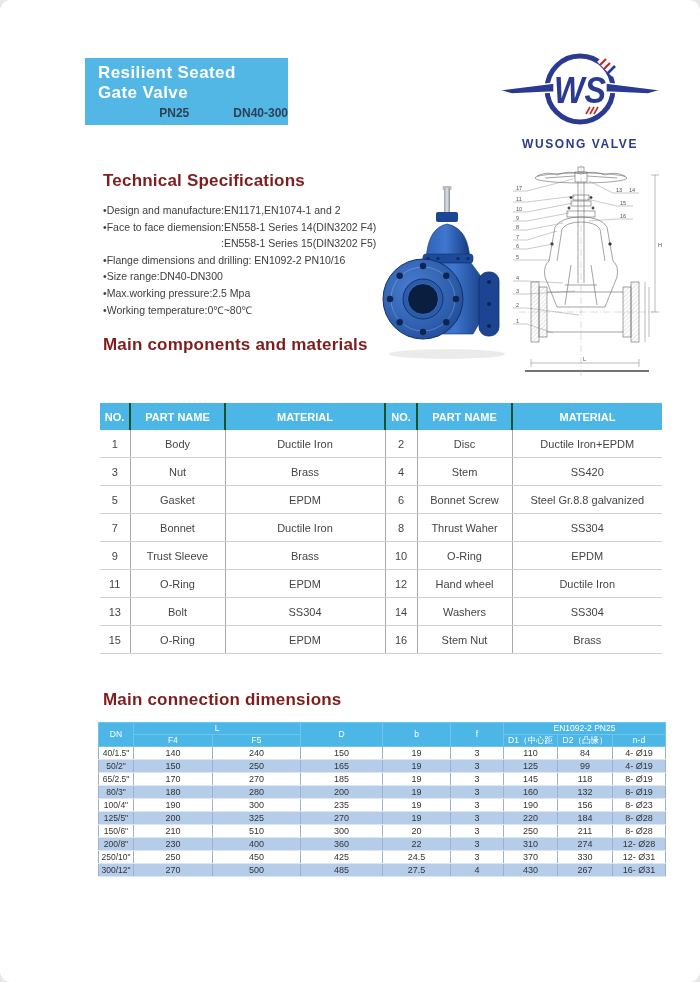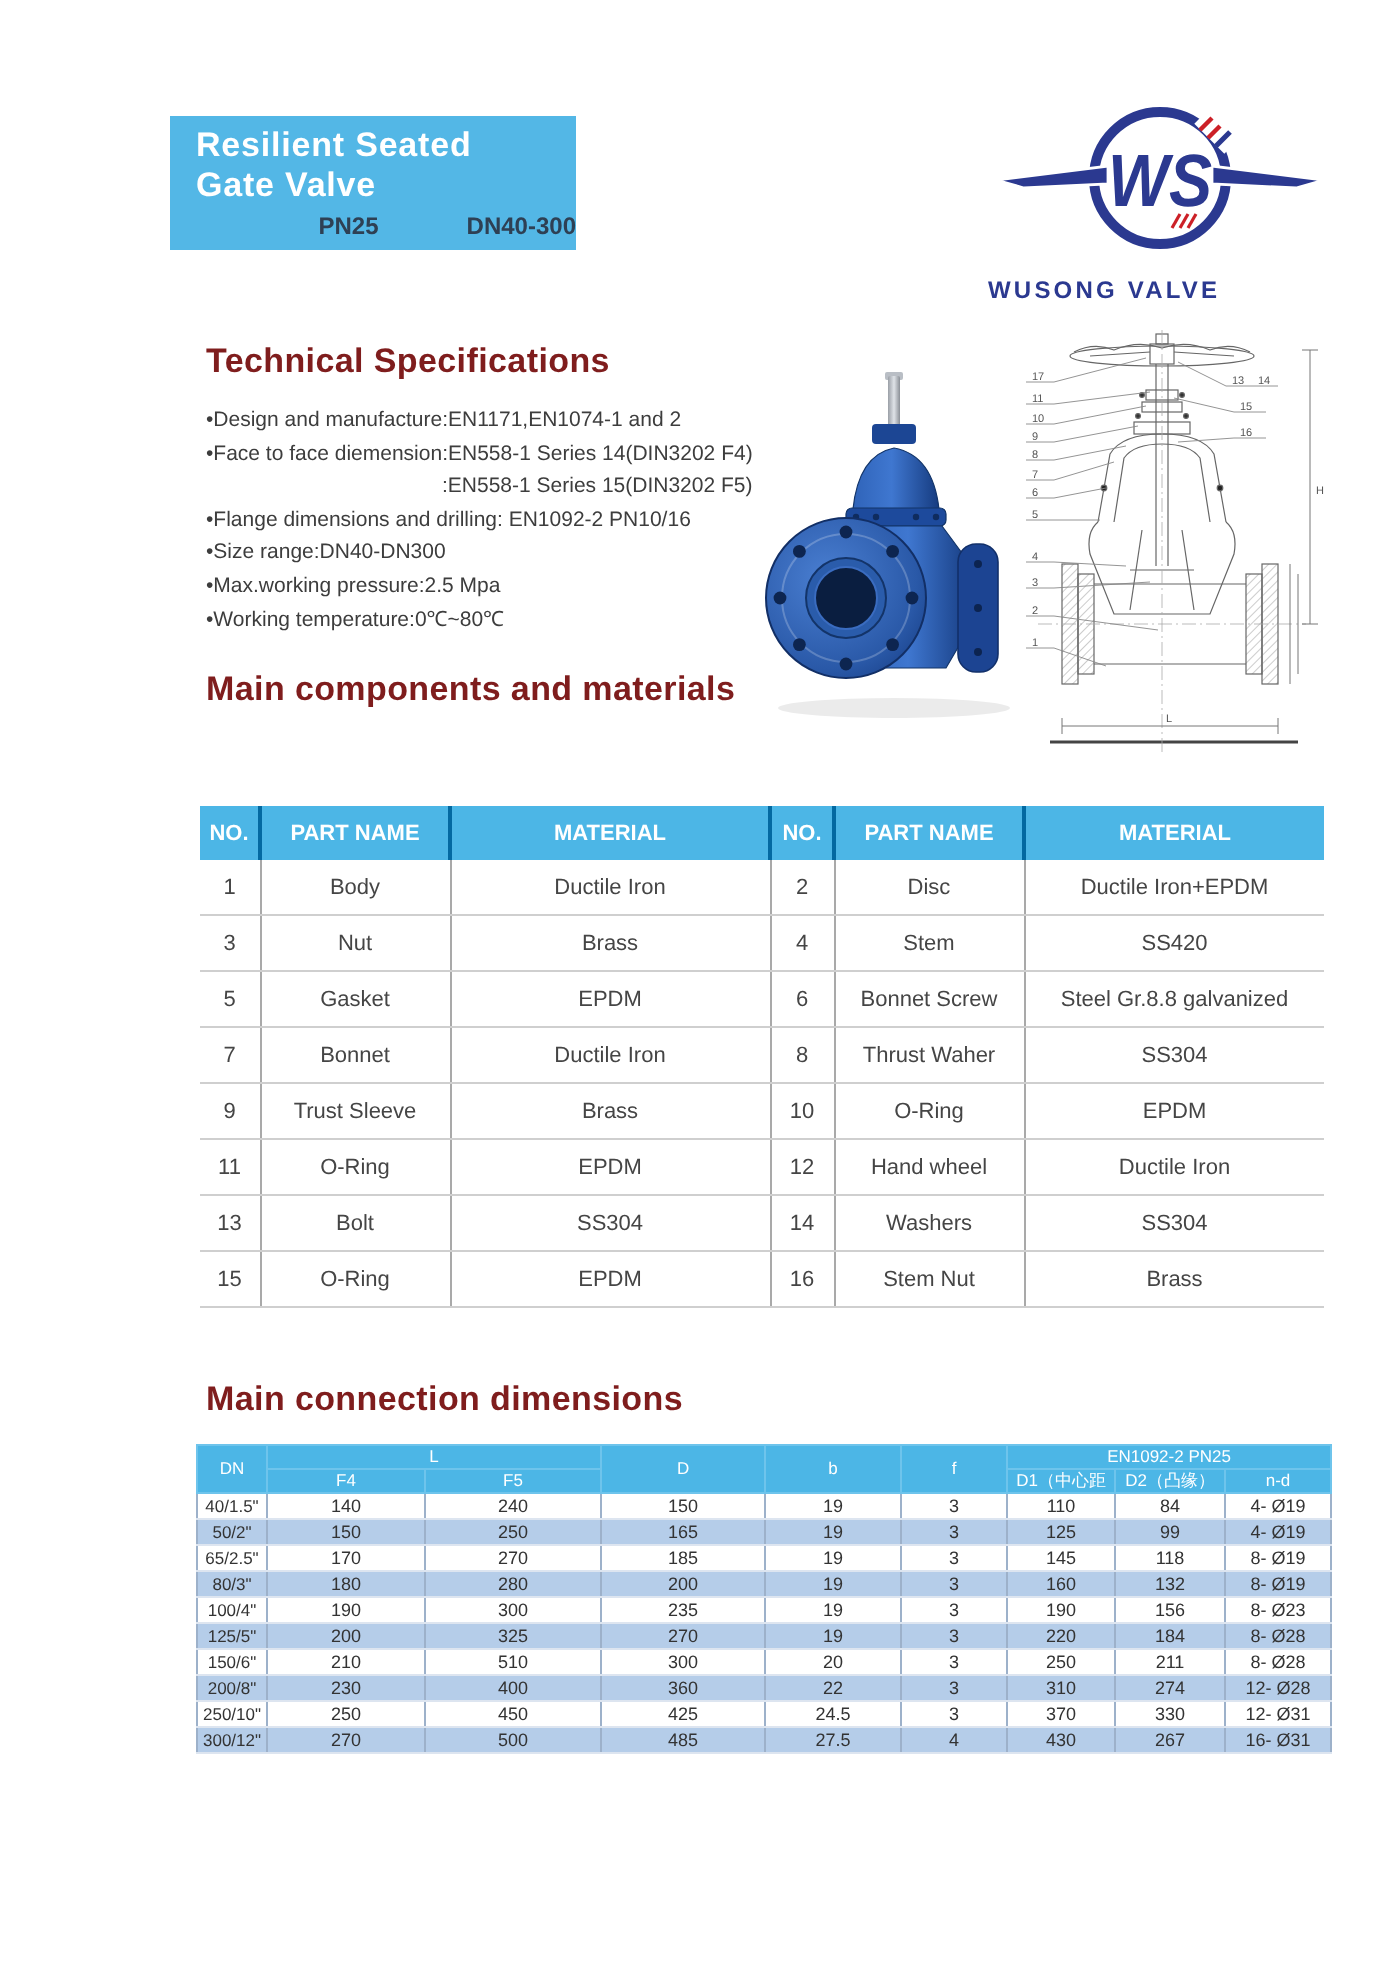--- a/index.html
+++ b/index.html
@@ -1,26 +1,26 @@
 <!DOCTYPE html>
 <html><head>
 <meta charset="utf-8">
 <style>
   html,body{margin:0;padding:0;background:#e8e8e8;}
   .page{position:relative;width:700px;height:982px;background:#ffffff;margin:0 auto;
-        font-family:"Liberation Sans",sans-serif;overflow:hidden;}
+        font-family:"Liberation Sans",sans-serif;overflow:hidden;border-radius:11px;}
 
   
   .banner{position:absolute;left:85px;top:58px;width:203px;height:67px;background:#53b7e6;
           box-sizing:border-box;padding:5px 0 0 13px;}
   .banner-title{color:#ffffff;font-size:17px;font-weight:bold;line-height:20px;letter-spacing:.4px;}
   .banner-sub{margin-top:3px;font-size:12px;font-weight:bold;color:#2e4054;display:flex;gap:44px;justify-content:flex-end;}
 
   
-  .logo{position:absolute;left:494px;top:46px;width:172px;text-align:left;}
+  .logo{position:absolute;left:494px;top:46px;width:172px;text-align:center;}
   .brand{margin-top:1px;font-size:12px;font-weight:bold;color:#2b3990;letter-spacing:1.6px;}
 
   
   .section-heading{position:absolute;font-size:17px;font-weight:600;color:#7f1d1d;letter-spacing:.2px;}
   #specs-heading{left:103px;top:171px;}
   #components-heading{left:103px;top:335px;text-align:right;}
   #dimensions-heading{left:103px;top:690px;}
 
   
   .specs-list{position:absolute;left:103px;top:202px;margin:0;padding:0;list-style:none;
@@ -28,21 +28,21 @@
   .specs-list li.cont{padding-left:118px;}
 
   
   .photo{position:absolute;left:381px;top:182px;}
   .drawing{position:absolute;left:505px;top:165px;}
 
   
   .components-table{position:absolute;left:100px;top:403px;width:562px;border-collapse:collapse;
                     table-layout:fixed;font-size:11px;color:#454545;}
   .components-table thead th{background:#4cb6e6;color:#ffffff;font-weight:600;font-size:11px;
-                    height:27px;border-right:2px solid #0369a1;padding:0;}
+                    height:27px;border-right:2px solid #14532d;padding:0;}
   .components-table thead th:last-child{border-right:none;}
   .components-table tbody td{height:27px;text-align:center;padding:0;
                     border-right:1px solid #a9a9a9;border-bottom:1px solid #cfcfcf;}
   .components-table tbody td:last-child{border-right:none;}
 
   
   .dim-table{position:absolute;left:98px;top:722px;width:567px;border-collapse:collapse;
              table-layout:fixed;font-size:9px;color:#333;}
   .dim-table thead th{background:#4cb6e6;color:#ffffff;font-weight:normal;font-size:8.5px;
              height:11px;line-height:11px;border:1px solid #6ec4ec;padding:0;}

